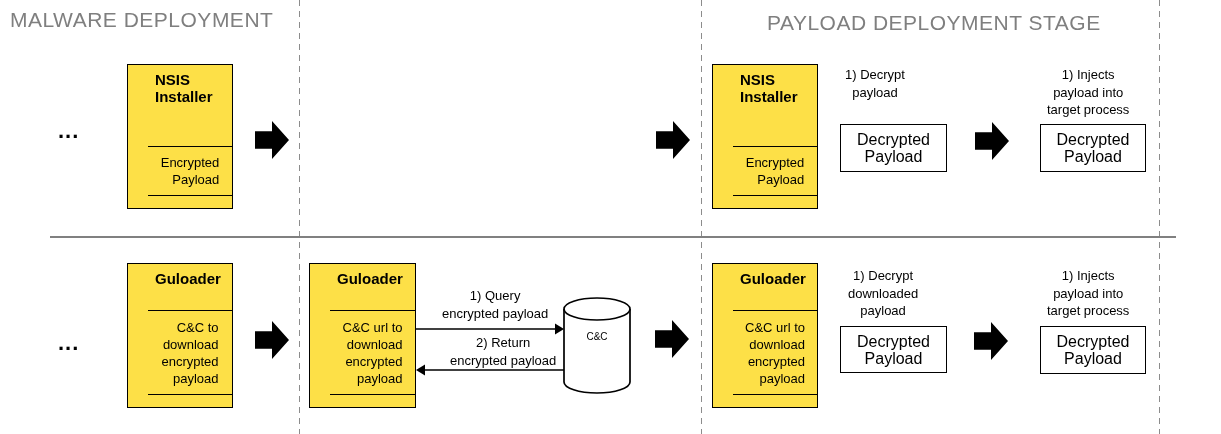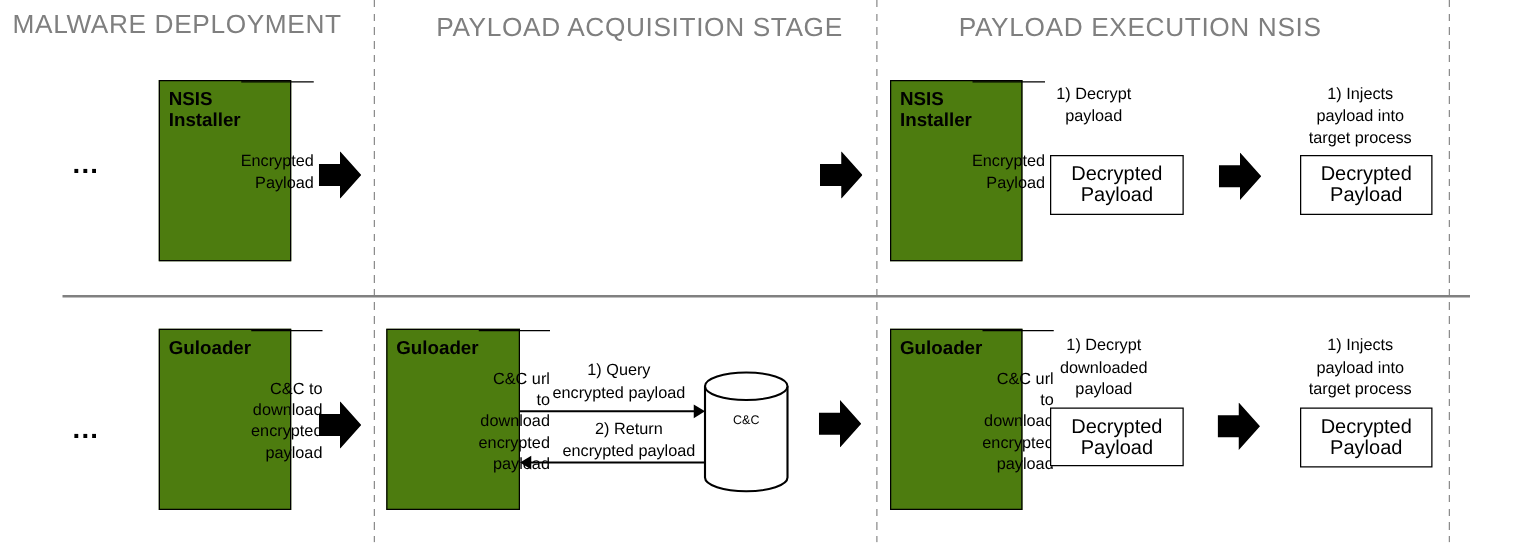--- a/index.html
+++ b/index.html
@@ -23,22 +23,22 @@
     background:repeating-linear-gradient(to bottom,#8c8c8c 0 6px,transparent 6px 11px);
   }
   .hline{
     position:absolute;left:50px;top:236px;width:1144px;height:2px;background:#808080;
   }
   .ellipsis{
     position:absolute;font-size:22px;font-weight:bold;letter-spacing:1px;
   }
   .mbox{
     position:absolute;width:106px;height:145px;
-    border:1.5px solid #000;background:#4d7c0f;
-    display:flex;flex-direction:row;box-sizing:border-box;
+    border:1.5px solid #000;background:#fde047;
+    display:flex;flex-direction:column;box-sizing:border-box;padding-left:20px;
   }
   .mbox-title{
     font-weight:bold;font-size:15px;padding:6px 0 0 7px;box-sizing:border-box;
   }
   .mbox-section{
     border-top:1.5px solid #000;flex:1;
     display:flex;align-items:center;justify-content:center;
     text-align:right;font-size:13px;line-height:17px;white-space:pre-line;
   }
   .mbox-footer{border-top:1.5px solid #000;height:12px;flex:0 0 auto;}
@@ -58,22 +58,21 @@
   .cnc-label{
     position:absolute;width:70px;text-align:center;font-size:10px;
   }
 </style>
 </head>
 <body>
 
 <div id="canvas">
 
   <div class="stage-header" style="left:10px;top:8px;">MALWARE DEPLOYMENT</div>
-  <div class="stage-header" style="left:349px;top:11px;">PAYLOAD ACQUISITION STAGE</div>
-  <div class="stage-header" style="left:767px;top:11px;">PAYLOAD EXECUTION NSIS</div>
+  <div class="stage-header" style="left:767px;top:11px;">PAYLOAD DEPLOYMENT STAGE</div>
 
   <div class="vdash" style="left:299px;"></div>
   <div class="vdash" style="left:701px;"></div>
   <div class="vdash" style="left:1159px;"></div>
 
   <div class="hline"></div>
 
   <div class="ellipsis" style="left:58px;top:118px;">...</div>
 
   <div class="mbox" style="left:127px;top:64px;">

